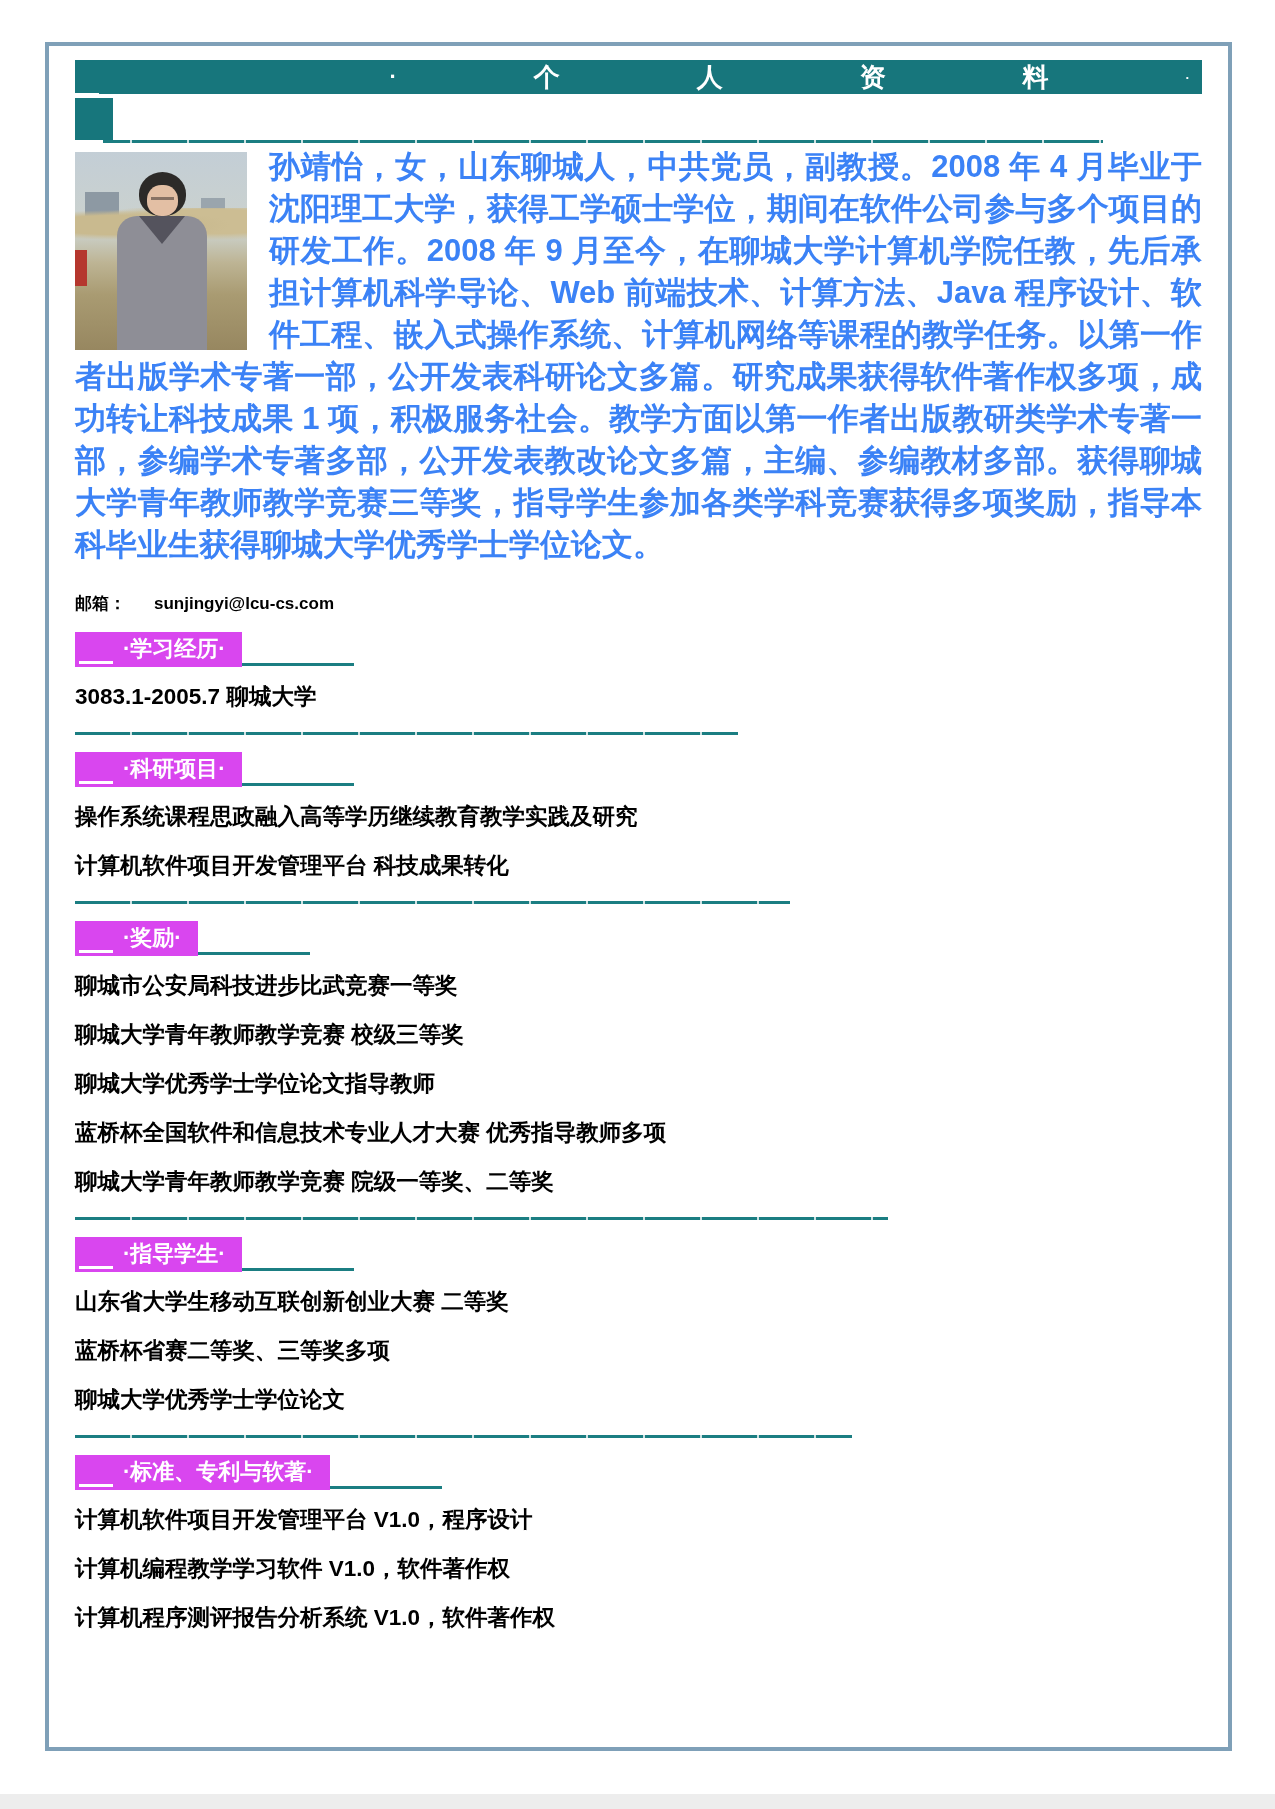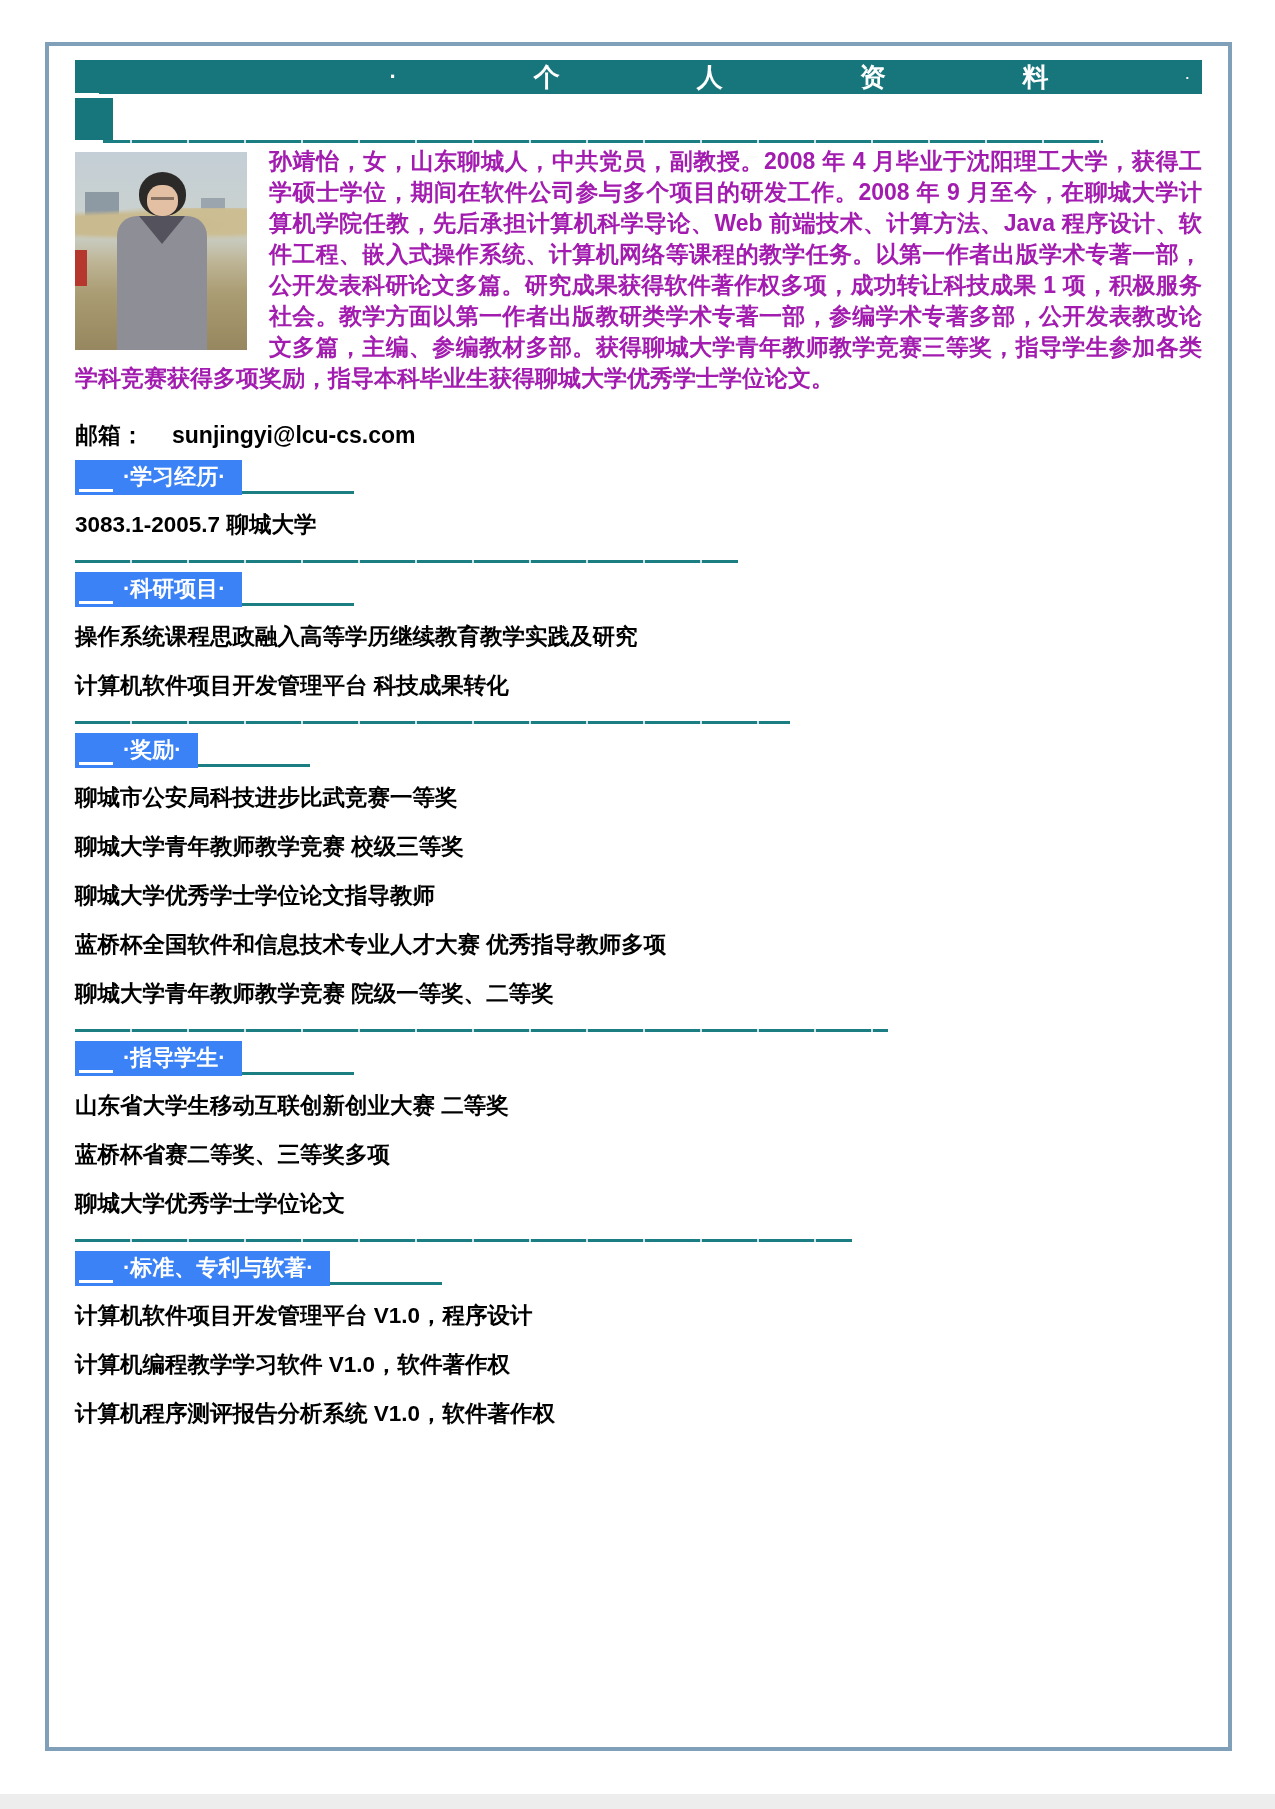--- a/index.html
+++ b/index.html
@@ -29,51 +29,51 @@
   
   .header-block-row{position:relative;height:50px;}
   .corner-block{position:absolute;left:0;top:4px;width:38px;height:42px;background:#17767C;}
   .header-line{
     position:absolute;left:0;bottom:1px;width:1028px;height:3px;
     background:repeating-linear-gradient(90deg,#1B7E82 0 55px,#cfe3e4 55px 57px);
   }
   .header-line-dash{position:absolute;left:-12px;bottom:0px;width:40px;height:4px;background:#ffffff;z-index:2;}
 
   
-  .bio{margin-top:2px;font-weight:bold;font-size:23px;line-height:31px;color:#a21caf;text-align:justify;}
+  .bio{margin-top:2px;font-weight:bold;font-size:31px;line-height:42px;color:#3b82f6;text-align:justify;}
   .photo{
     float:left;width:172px;height:198px;margin:6px 22px 4px 0;
     position:relative;overflow:hidden;background:#c3ced6;
   }
   .photo .ground{position:absolute;inset:0;
     background:linear-gradient(#c3ced6 0%,#ccd2cd 40%,#bdb494 56%,#a99b72 72%,#978760 100%);}
   .photo .bld1{position:absolute;left:10px;top:40px;width:34px;height:34px;background:#8d99a3;}
   .photo .bld2{position:absolute;left:126px;top:46px;width:24px;height:26px;background:#9aa5ad;}
   .photo .trees{position:absolute;left:0;top:56px;width:100%;height:34px;
     background:radial-gradient(ellipse at 25% 50%,#c9ba8f 0 40%,transparent 62%),
                radial-gradient(ellipse at 80% 40%,#ccbd93 0 42%,transparent 64%);}
   .photo .hair{position:absolute;left:64px;top:20px;width:47px;height:44px;border-radius:50% 50% 46% 46%;background:#2c2a28;}
   .photo .face{position:absolute;left:72px;top:33px;width:31px;height:31px;border-radius:46%;background:#e3bfa4;}
   .photo .glasses{position:absolute;left:76px;top:45px;width:23px;height:3px;background:rgba(60,50,45,.55);}
   .photo .sweater{position:absolute;left:42px;top:64px;width:90px;height:140px;border-radius:20px 20px 0 0;background:#8e8e96;}
   .photo .collar{position:absolute;left:64px;top:64px;width:46px;height:28px;background:#54535d;
     clip-path:polygon(0 0,100% 0,50% 100%);}
   .photo .red-kid{position:absolute;left:0;top:98px;width:12px;height:36px;background:#b5372e;}
 
   
-  .email{margin-top:26px;font-size:23px;font-weight:bold;color:#000;}
+  .email{margin-top:26px;font-size:17px;font-weight:bold;color:#000;}
   .email .value{margin-left:28px;}
 
   
   .top-line{height:3px;margin-top:20px;
     background:repeating-linear-gradient(90deg,#1B7E82 0 55px,#cfe3e4 55px 57px);}
   .w748{width:748px}.w663{width:663px}.w715{width:715px}.w813{width:813px}.w777{width:777px}
   .badge-row{display:flex;align-items:flex-end;margin-top:9px;margin-bottom:16px;}
-  .badge{position:relative;background:#3b82f6;color:#fff;font-weight:bold;
-    font-size:22px;line-height:33px;padding:0 16px 2px 48px;}
+  .badge{position:relative;background:#d946ef;color:#fff;font-weight:bold;
+    font-size:22px;line-height:33px;padding:0 16px 2px 48px;margin-top:8px;}
   .badge .dash{position:absolute;left:4px;bottom:3px;width:34px;height:3px;background:#ffffff;}
   .tail{width:112px;height:3px;background:#1B7E82;margin-bottom:1px;}
   .item{margin:0 0 22px 0;font-size:22.5px;line-height:27px;font-weight:bold;color:#000;}
   .section{clear:both;}
 
   
   .footer{position:absolute;left:0;top:1824px;width:100%;text-align:center;
     color:#c2c6ca;font-size:17px;letter-spacing:6px;font-family:"Liberation Serif","DejaVu Serif",serif;}
   .bottom-strip{position:absolute;left:0;top:1794px;width:100%;height:15px;background:#ededed;}
 </style>

